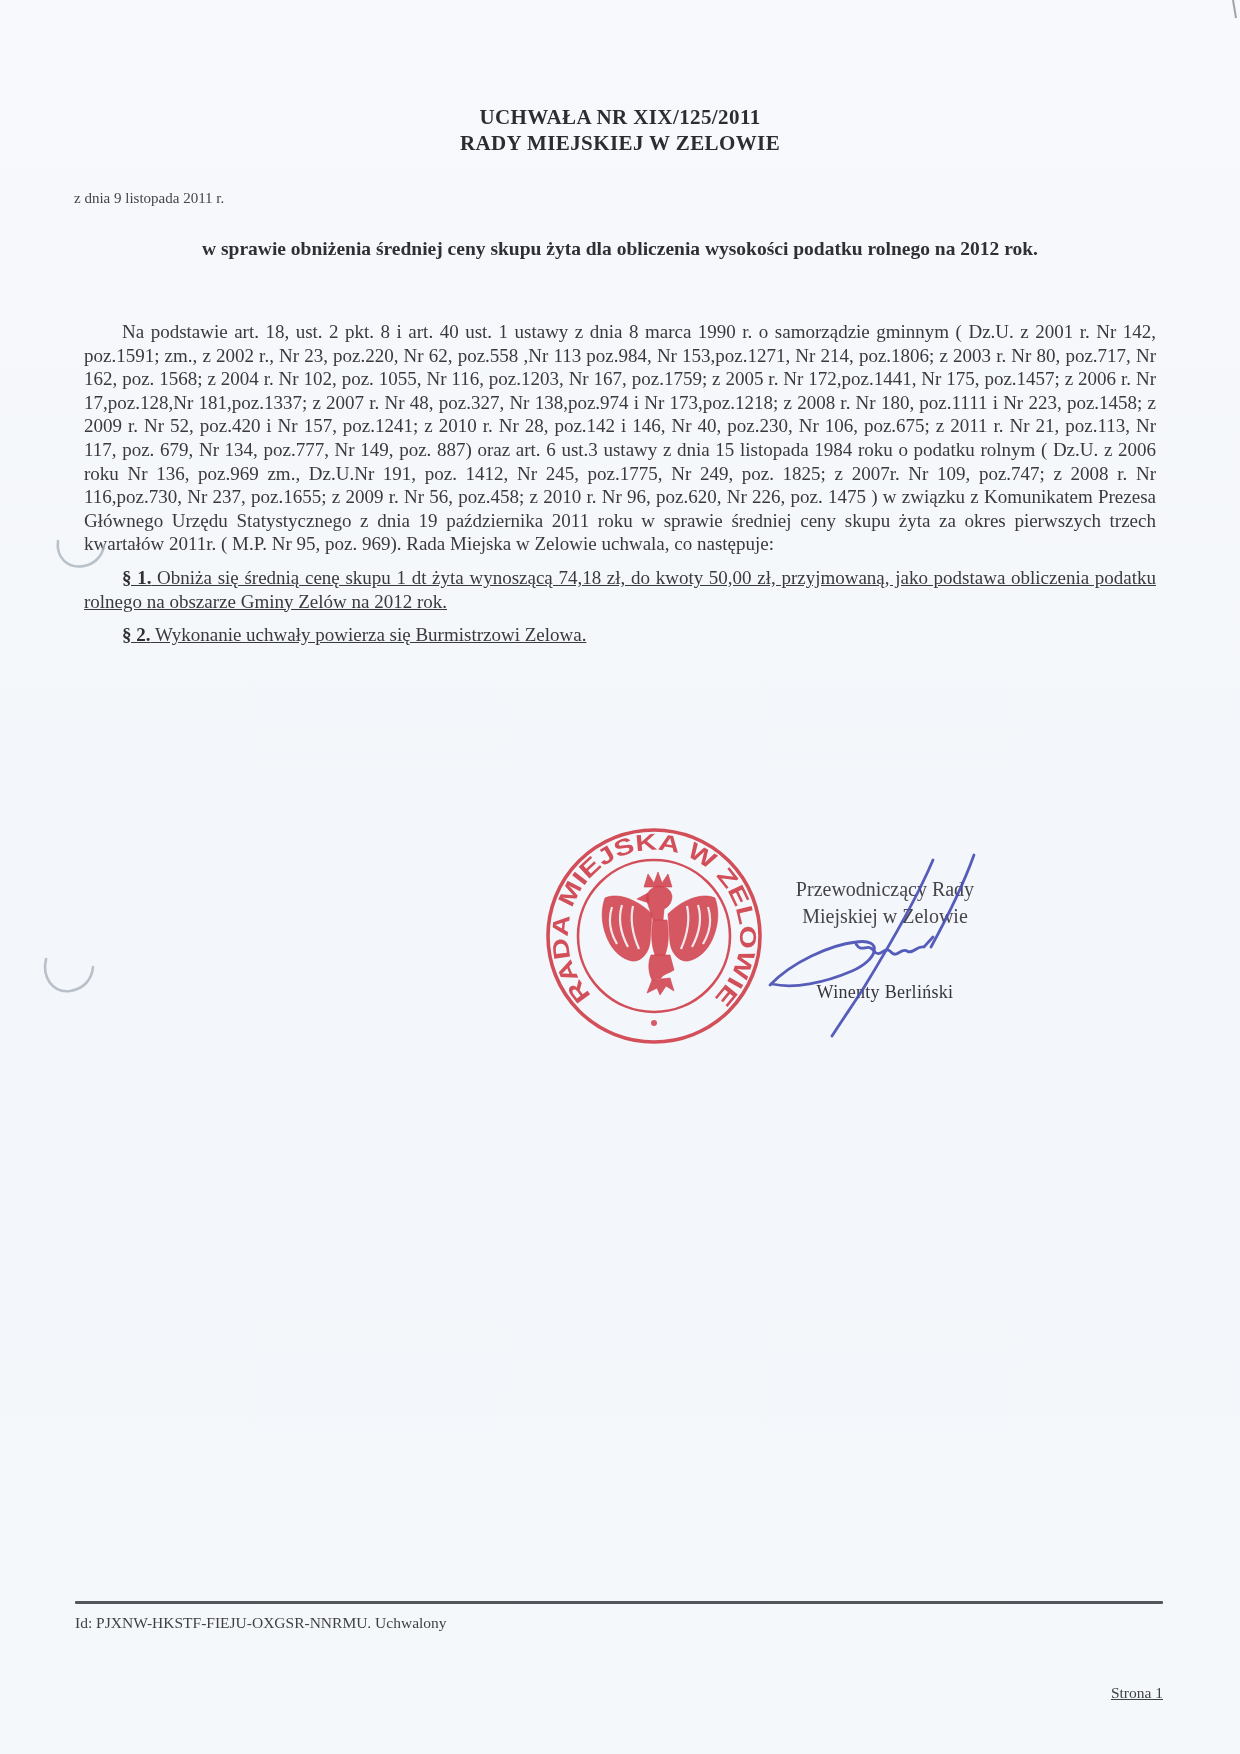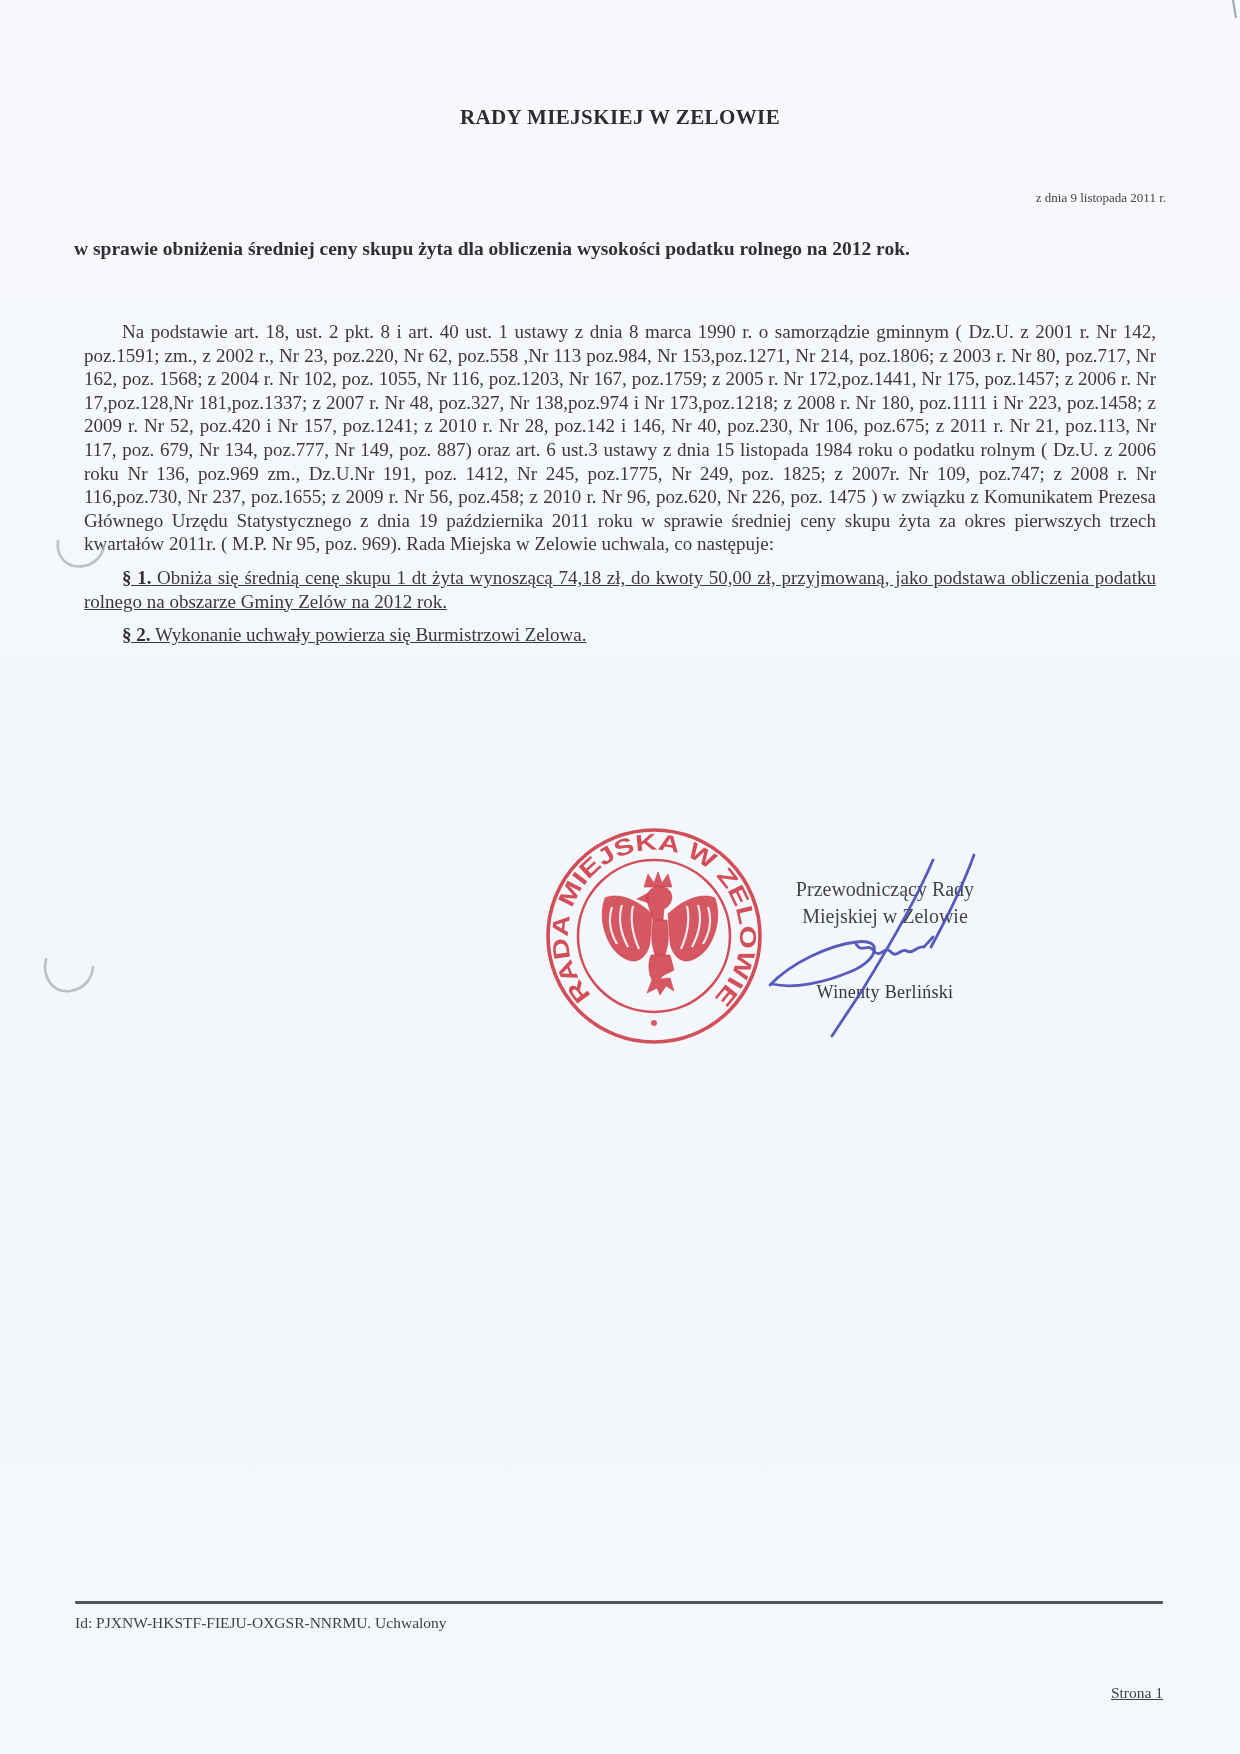--- a/index.html
+++ b/index.html
@@ -13,25 +13,25 @@
     color:var(--ink,#3a3a3e);
     overflow:hidden;
   }
   .head{
     position:absolute;left:74px;top:104px;width:1092px;
     text-align:center;font-weight:bold;font-size:21px;line-height:26px;
     letter-spacing:.4px;color:#2d2d31;
   }
   .dateline{
     position:absolute;left:74px;top:190px;width:1092px;
-    text-align:right;font-size:13px;color:#44444a;
+    text-align:left;font-size:15px;color:#44444a;
   }
   .subject{
     position:absolute;left:74px;top:238px;width:1092px;
-    text-align:left;font-weight:bold;font-size:19.5px;color:#303034;
+    text-align:center;font-weight:bold;font-size:19.5px;color:#303034;
   }
   .bodycol{
     position:absolute;left:74px;top:310px;width:1092px;
     font-size:19px;line-height:23.6px;text-align:justify;
   }
   .bodycol p{margin:10px;text-indent:38px;}
   .bodycol p.section{margin-top:10px;text-decoration:underline;}
   .bodycol b{color:#2f2f33;}
   .sig-block{position:absolute;left:752px;top:876px;width:266px;text-align:center;}
   .sig-role{font-size:20px;line-height:27px;color:#44444a;}
@@ -52,20 +52,21 @@
     font-weight:bold;font-size:23px;
     fill:var(--seal,#d0414c);
   }
 </style>
 </head>
 <body>
 
 <div class="page">
 
   <div class="head">
+    <div>UCHWAŁA NR XIX/125/2011</div>
     <div>RADY MIEJSKIEJ W ZELOWIE</div>
   </div>
 
   <div class="dateline">z dnia 9 listopada 2011 r.</div>
 
   <div class="subject">w sprawie obniżenia średniej ceny skupu żyta dla obliczenia wysokości podatku rolnego na 2012 rok.</div>
 
   <div class="bodycol">
     <p>Na podstawie art. 18, ust. 2 pkt. 8 i art. 40 ust. 1 ustawy z dnia 8 marca 1990 r. o samorządzie gminnym ( Dz.U. z 2001 r. Nr 142, poz.1591; zm., z 2002 r., Nr 23, poz.220, Nr 62, poz.558 ,Nr 113 poz.984, Nr 153,poz.1271, Nr 214, poz.1806; z 2003 r. Nr 80, poz.717, Nr 162, poz. 1568; z 2004 r. Nr 102, poz. 1055, Nr 116, poz.1203, Nr 167, poz.1759; z 2005 r. Nr 172,poz.1441, Nr 175, poz.1457; z 2006 r. Nr 17,poz.128,Nr 181,poz.1337; z 2007 r. Nr 48, poz.327, Nr 138,poz.974 i Nr 173,poz.1218; z 2008 r. Nr 180, poz.1111 i Nr 223, poz.1458; z 2009 r. Nr 52, poz.420 i Nr 157, poz.1241; z 2010 r. Nr 28, poz.142 i 146, Nr 40, poz.230, Nr 106, poz.675; z 2011 r. Nr 21, poz.113, Nr 117, poz. 679, Nr 134, poz.777, Nr 149, poz. 887) oraz art. 6 ust.3 ustawy z dnia 15 listopada 1984 roku o podatku rolnym ( Dz.U. z 2006 roku Nr 136, poz.969 zm., Dz.U.Nr 191, poz. 1412, Nr 245, poz.1775, Nr 249, poz. 1825; z 2007r. Nr 109, poz.747; z 2008 r. Nr 116,poz.730, Nr 237, poz.1655; z 2009 r. Nr 56, poz.458; z 2010 r. Nr 96, poz.620, Nr 226, poz. 1475 ) w związku z Komunikatem Prezesa Głównego Urzędu Statystycznego z dnia 19 października 2011 roku w sprawie średniej ceny skupu żyta za okres pierwszych trzech kwartałów 2011r. ( M.P. Nr 95, poz. 969). Rada Miejska w Zelowie uchwala, co następuje:</p>
     <div>

